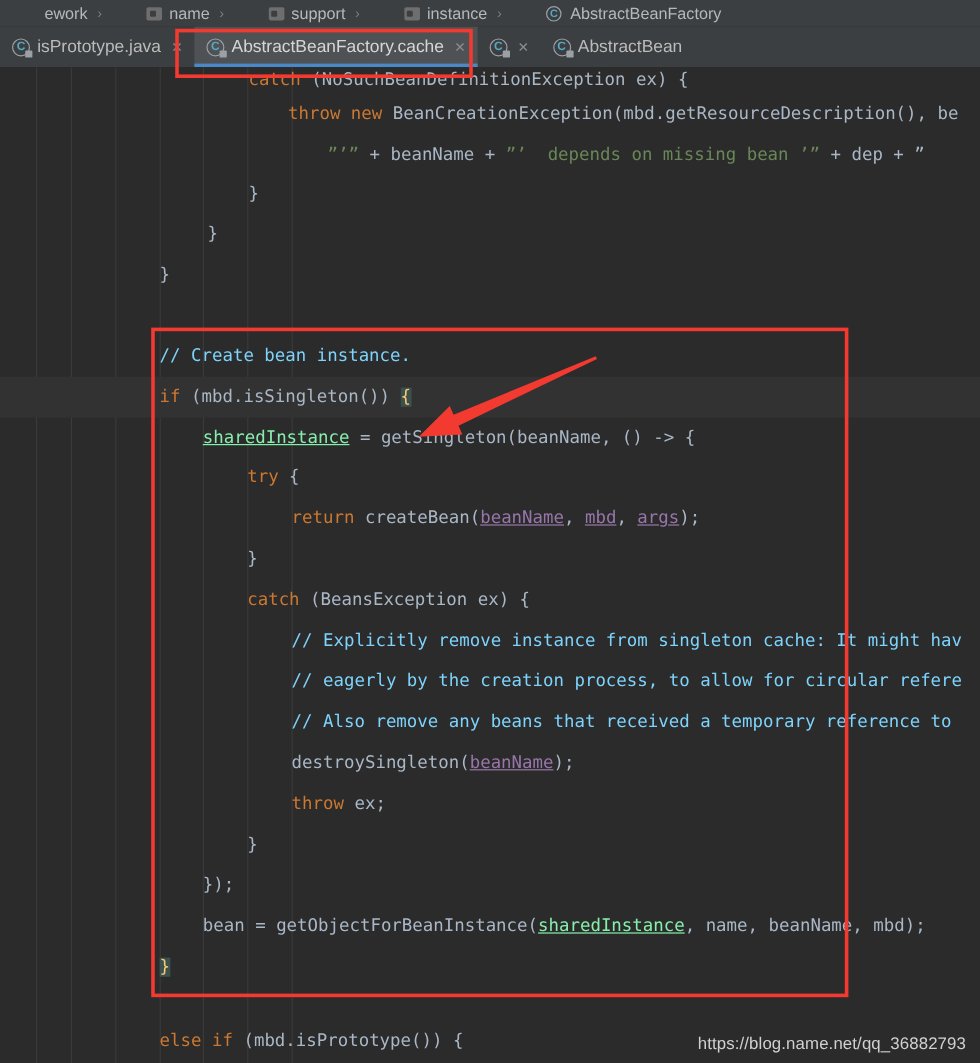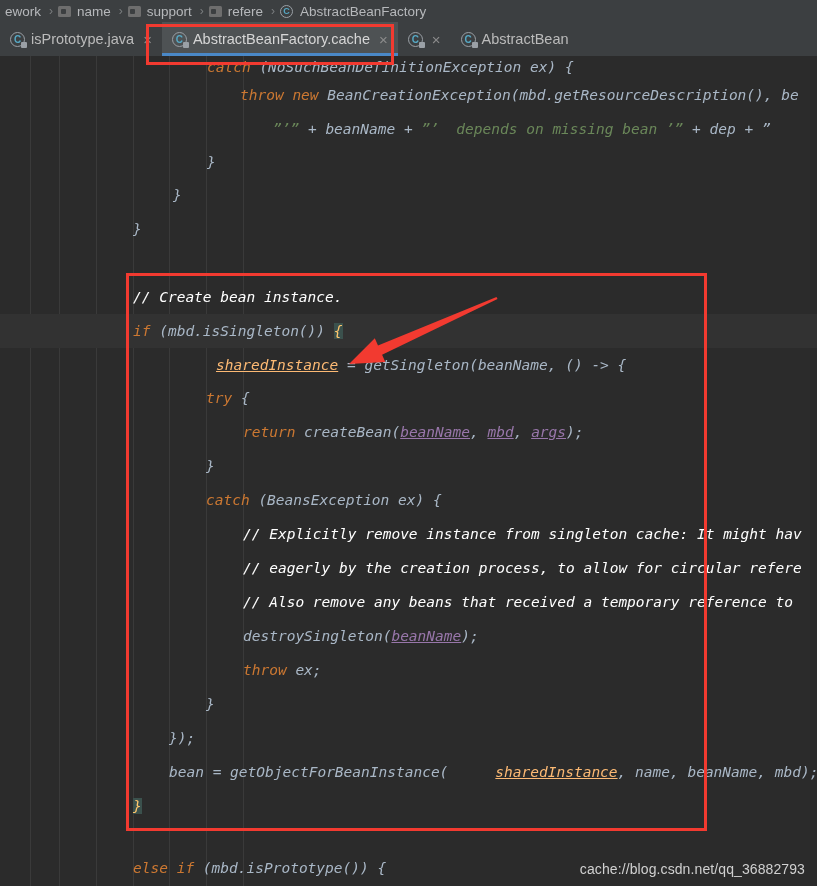--- a/index.html
+++ b/index.html
@@ -16,21 +16,21 @@
   #breadcrumb{
     position:absolute; left:0; top:0; width:817px; height:22px;
     background:#3c3f41;
     display:flex; align-items:center;
     font-family:"Liberation Sans", sans-serif;
     font-size:13.5px;
     color:#b6b8bb;
     white-space:nowrap;
     overflow:hidden;
   }
-  .crumb{ display:flex; align-items:center; height:22px; padding:0 2px; }
+  .crumb{ display:flex; align-items:center; height:22px; padding:0 2px;margin-left:32px; }
   .crumb-label{ padding:0 3px; }
   .crumb-sep{ color:#7a7d7f; font-size:12px; padding:0 3px; }
   .ico-folder{
     width:13px;height:11px;background:#6e6e6e;border-radius:1.5px;
     position:relative; display:inline-block; margin-right:3px;
   }
   .ico-folder:before{
     content:""; position:absolute; left:2.5px; top:3px;
     width:5px;height:5px;background:#3c3f41;border-radius:1px;
   }
@@ -75,21 +75,20 @@
     content:""; position:absolute; right:-3px; bottom:-2px;
     width:6px;height:6px;background:#9aa0a6; border-radius:1px;
   }
   .tab-close{ color:#8c8c8c; font-size:15px; padding-left:3px; }
 
   
   #editor{
     position:absolute; left:0; top:56px; width:817px; height:830px;
     background:#2b2b2b;
     overflow:hidden;
-    font-style:italic;
   }
   #gutter-lines{
     position:absolute; left:0; top:0; width:817px; height:830px;
     pointer-events:none;
   }
   .vline{ position:absolute; top:0; bottom:0; width:1px; background:#3a3a3a; }
 
   .hl-band{
     position:absolute; left:0; width:817px; height:34px; background:#323232;
   }
@@ -99,24 +98,24 @@
     font-family:"DejaVu Sans Mono", monospace;
     font-size:14.5px;
     line-height:34px;
     white-space:pre;
   }
   .ln{ position:absolute; left:0; height:34px; width:1400px; }
 
   
   .kw   { color:#cc7832; }
   .txt  { color:#a9b7c6; }
-  .cmt  { color:#ffffff; }
+  .cmt  { color:#7dd3fc; }
   .str  { color:#6a8759; }
   .fld  { color:#9876aa; text-decoration:underline;margin-top:45px; }
-  .loc  { color:#fdba74; text-decoration:underline;padding-left:47px; }
+  .loc  { color:#86efac; text-decoration:underline; }
   .brace-hl{ color:#ffc66d; background:#3b514d; }
   .brc  { color:#a9b7c6; }
 
   
   .rect{ position:absolute; border:3px solid #f23a30; pointer-events:none; }
   #arrow{ position:absolute; pointer-events:none; }
 
   
   #watermark{
     position:absolute; right:12px; bottom:9px;
@@ -138,21 +137,21 @@
       <span class="crumb-label">name</span>
     </div>
     <span class="crumb-sep">›</span>
     <div class="crumb">
       <span class="ico-folder"></span>
       <span class="crumb-label">support</span>
     </div>
     <span class="crumb-sep">›</span>
     <div class="crumb">
       <span class="ico-folder"></span>
-      <span class="crumb-label">refere</span>
+      <span class="crumb-label">instance</span>
     </div>
     <span class="crumb-sep">›</span>
     <div class="crumb">
       <span class="ico-class">
         <span>C</span>
       </span>
       <span class="crumb-label">AbstractBeanFactory</span>
     </div>
   </div>
 
@@ -192,13 +191,13 @@
 
 <div id="annotations-layer">
     <div class="rect" style="left: 146px; top: 24px; width: 248px; height: 41px; border-color: rgb(242, 58, 48);"></div>
     <div class="rect" style="left: 126px; top: 273px; width: 581px; height: 558px; border-color: rgb(242, 58, 48);"></div>
   </div>
 
 <svg id="arrow" width="817" height="886" viewBox="0 0 817 886" style="left:0;top:0;">
     <polygon points="496.5,296.9 378.0,345.6 374.8,338.3 349.0,364.0 385.3,362.0 382.1,354.7 497.5,299.1" fill="#f23a30"></polygon>
   </svg>
 
-<div id="watermark">cache://blog.csdn.net/qq_36882793</div>
+<div id="watermark">https://blog.name.net/qq_36882793</div>
 
 </body></html>

